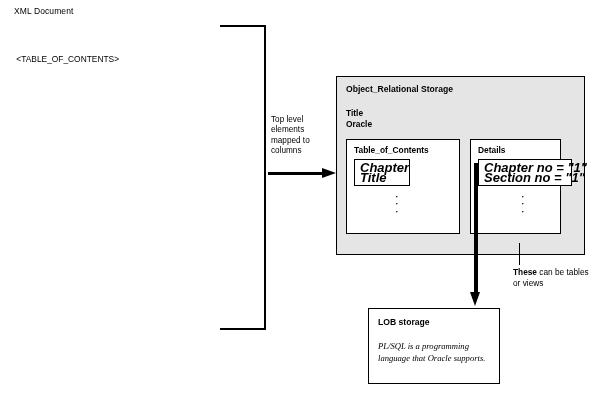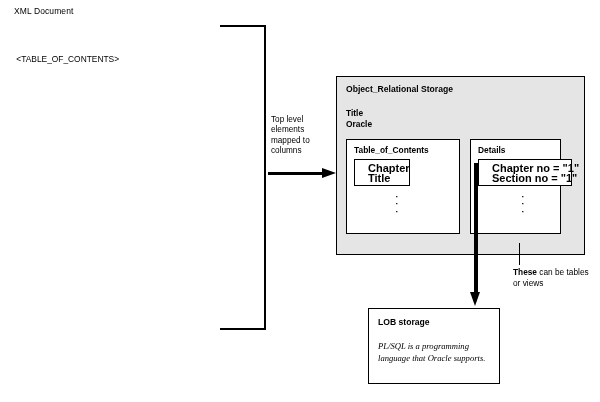--- a/index.html
+++ b/index.html
@@ -170,24 +170,25 @@
     font-size: 8.4px;
     font-weight: bold;
     white-space: nowrap;
     text-align: center;
   }
   .sub-box {
     position: absolute;
     border: 1.6px solid #000;
     box-sizing: border-box;
     background: #fff;
-    font-size: 11px;
+    font-size: 13px;
     font-weight: bold;
     line-height: 10.4px;
-    padding: 3px 4px 3px 13px;
+    padding: 3px 4px 3px 5px;
+    font-style: italic;
   }
   #toc-sub {
     left: 7px;
     top: 19px;
     width: 56px;
     height: 27px;
   }
   #details-sub {
     left: 7px;
     top: 19px;

